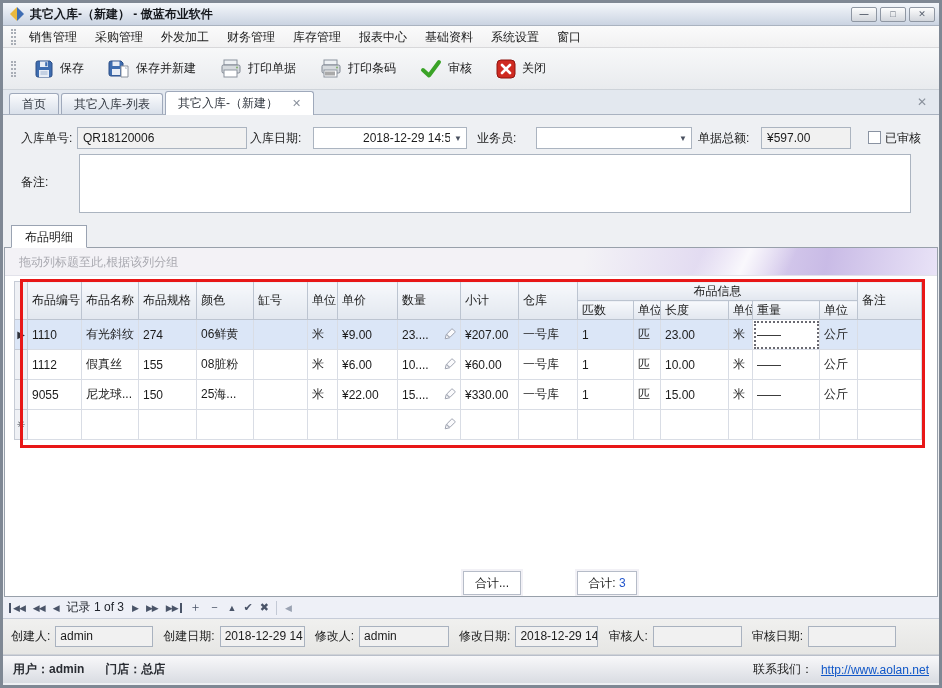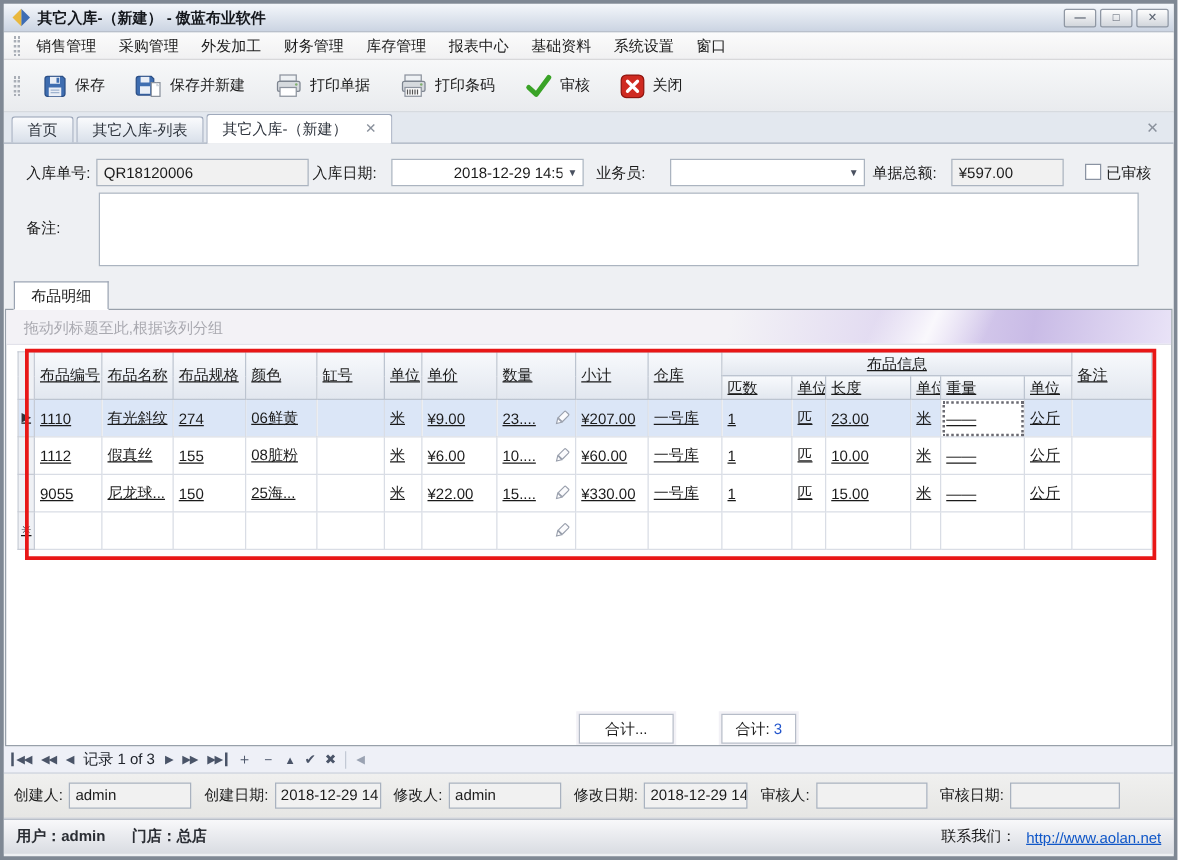--- a/index.html
+++ b/index.html
@@ -44,35 +44,35 @@
   
   .detailtabrow { height:23px; position:relative; }
   .detail-tab { position:absolute; left:8px; bottom:-1px; border:1px solid #9aa3b2; border-bottom:1px solid #fff; background:#fff; padding:0 13px; height:23px; line-height:22px; z-index:3; }
 
   
   .gridpanel { height:350px; margin:0 1px; border:1px solid #98a0aa; background:#fff; position:relative; overflow:hidden; }
   .groupbar { height:28px; line-height:28px; padding-left:14px; color:#a9a9b0;
     background:linear-gradient(115deg, rgba(255,255,255,0) 74%, rgba(255,255,255,.85) 79%, rgba(255,255,255,0) 84%),
                linear-gradient(100deg, #f3f2f6 0%, #f3f2f6 62%, #ded5f0 78%, #c9bbe6 88%, #e9e3f7 100%);
     border-bottom:1px solid #e2e2ea; }
-  table.grid { border-collapse:collapse; table-layout:fixed; position:absolute; left:9px; top:33px; width:907px; font-size:12px;text-decoration:underline; }
+  table.grid { border-collapse:collapse; table-layout:fixed; position:absolute; left:9px; top:33px; width:907px; font-size:12px; }
   table.grid th { font-weight:normal; text-align:left; background:linear-gradient(#f7f9fc,#e2e7ef); border:1px solid #bcc4d0; padding:0 4px; height:19px; overflow:hidden; white-space:nowrap; }
   table.grid th.group { text-align:center; }
   table.grid td { border:1px solid #d9dde5; padding:0 4px; height:30px; overflow:hidden; white-space:nowrap; background:#fff; }
   table.grid tr.sel td { background:#dbe6f7; }
   table.grid td.ind, table.grid th.ind { background:#eff1f5; border-color:#c6cbd5; text-align:center; padding:0; font-size:10px; color:#30343c; }
   td.ar { text-align:left; }
   td.qty { padding-right:2px; }
   .qtywrap { display:flex; align-items:center; justify-content:space-between; }
   td.editor { background:#fff !important; outline:2px dotted #6a6a72; outline-offset:-3px; }
   .pencil { flex:0 0 auto; }
   .redbox { position:absolute; left:15px; top:31px; width:905px; height:169px; border:3px solid #e81717; pointer-events:none; z-index:6; }
   .gfootstrip { position:absolute; left:0; right:0; top:318px; height:34px; }
   .gfootbox { position:absolute; top:5px; height:24px; border:1px solid #b6bcc8; background:#fff; box-shadow:0 0 0 2px #f2f1f6; text-align:center; line-height:22px; }
-  .gfootbox.b1 { left:458px; width:76px; }
+  .gfootbox.b1 { left:458px; width:58px; }
   .gfootbox.b2 { left:572px; width:60px; }
   .count-blue { color:#2255cc; }
 
   
   .navbar { height:22px; background:#eef0f7; border-bottom:1px solid #c6ccd8; display:flex; align-items:center; padding-left:6px; gap:8px; color:#4a5468; }
   .nav-ico { font-size:9px; letter-spacing:-1px; cursor:default; }
   .nav-ico.barl { border-left:2px solid #4a5468; padding-left:2px; }
   .nav-ico.barr { border-right:2px solid #4a5468; padding-right:2px; }
   .nav-text { color:#20242c; font-size:12px; }
   .nav-sep { width:1px; height:14px; background:#c3c9d5; }

